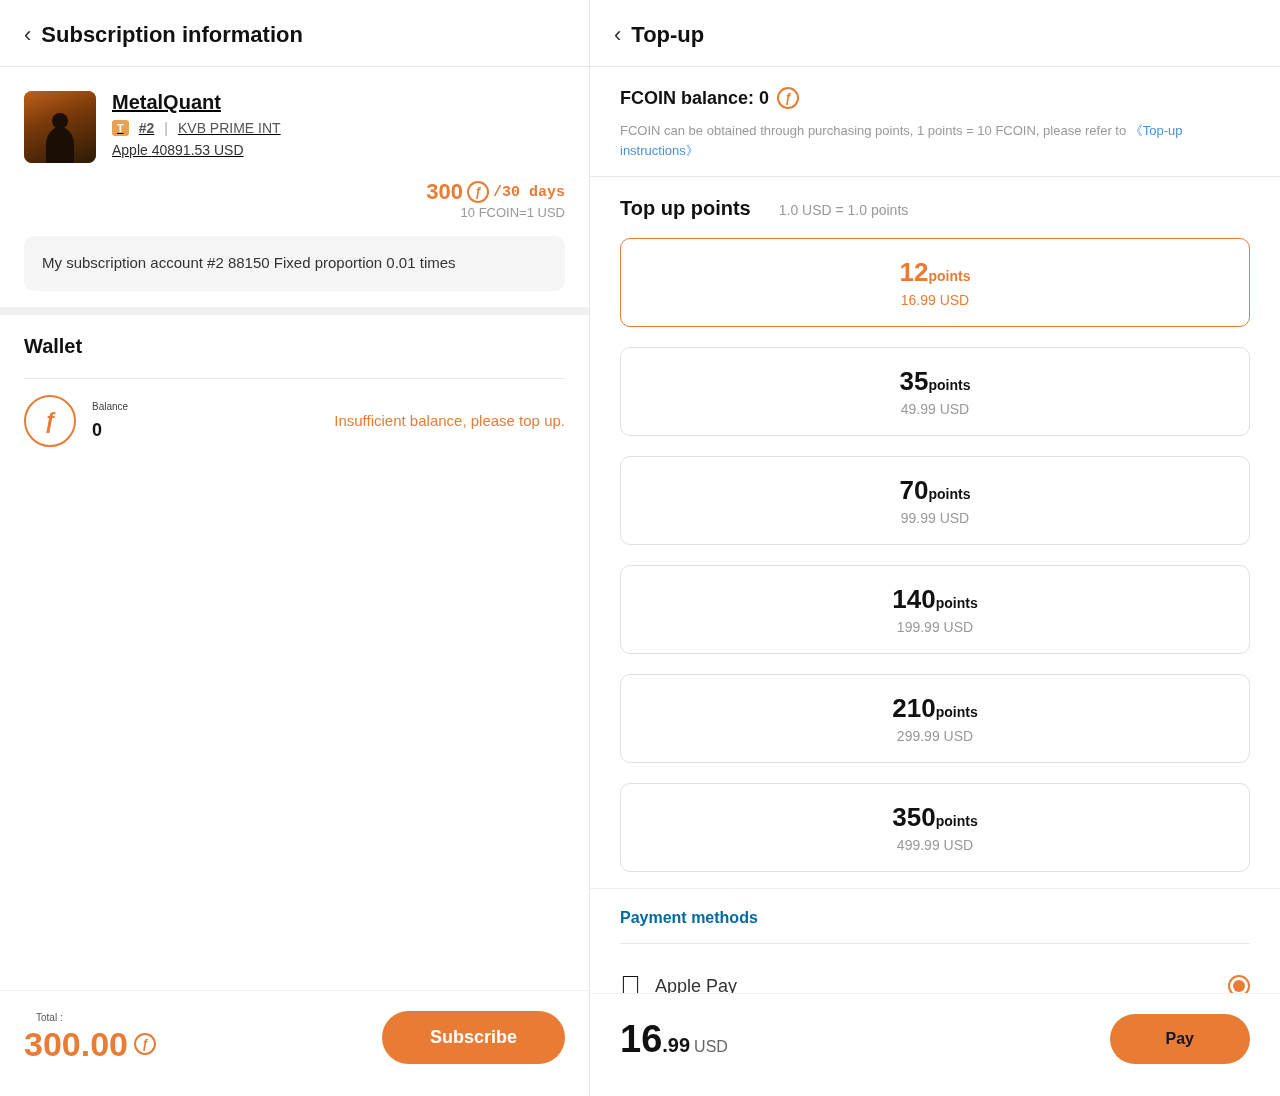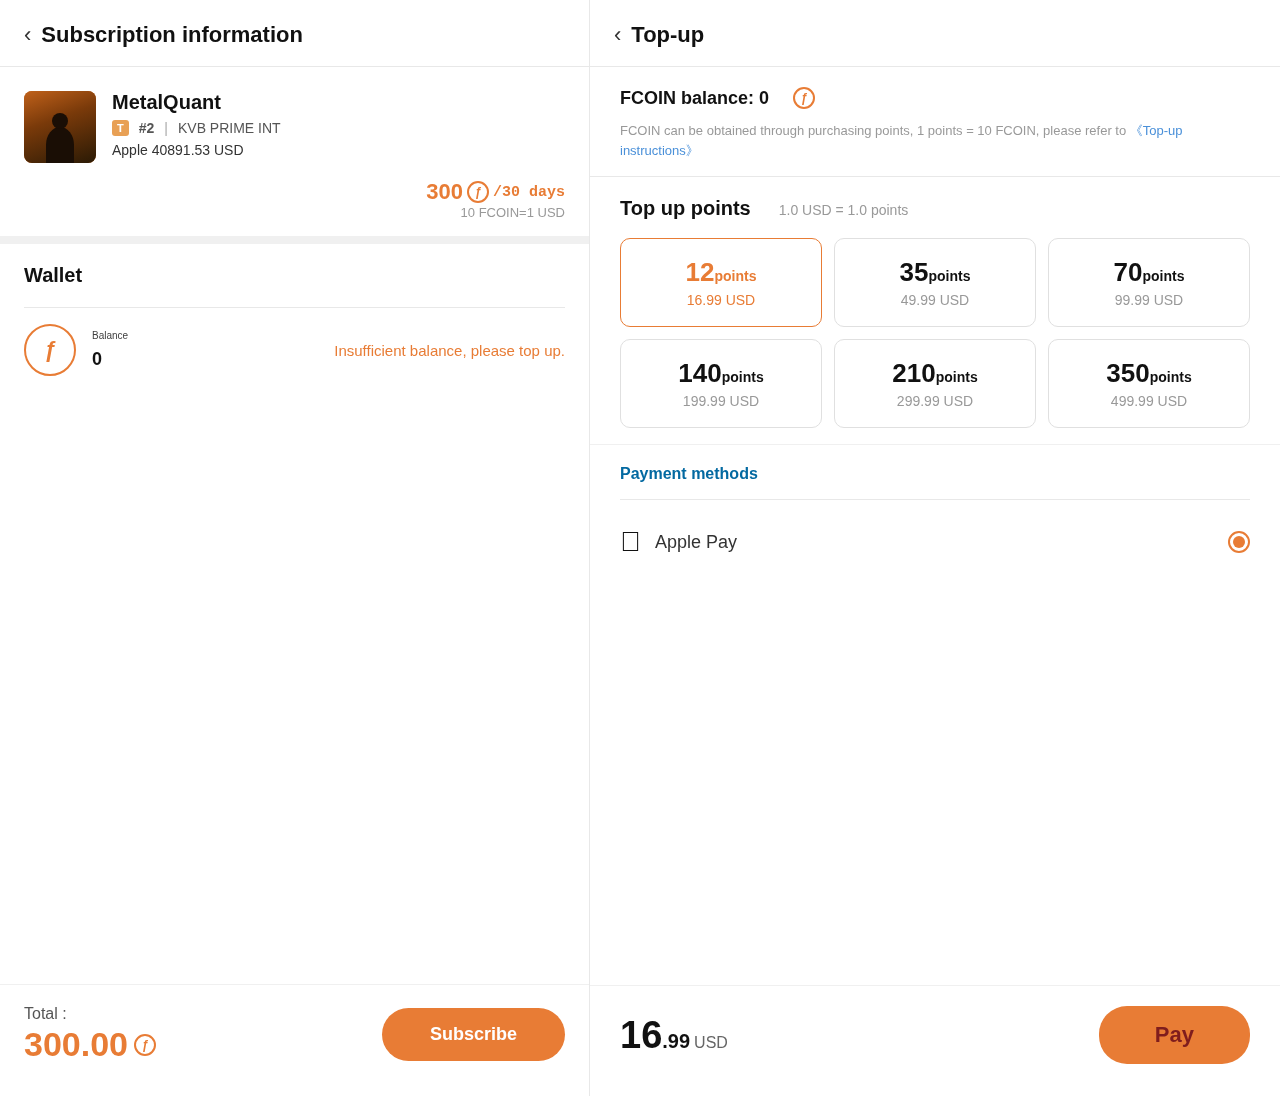--- a/index.html
+++ b/index.html
@@ -87,20 +87,21 @@
       height: 16px;
       background: #1a0e05;
       border-radius: 50%;
       top: -14px;
       left: 50%;
       transform: translateX(-50%);
     }
 
     .profile-info {
       flex: 1;
+      text-decoration: underline;
     }
 
     .profile-name {
       font-size: 20px;
       font-weight: 700;
       color: #111;
       margin-bottom: 6px;
     }
 
     .profile-meta {
@@ -270,23 +271,24 @@
       display: flex;
       align-items: center;
       justify-content: space-between;
       border-top: 1px solid #f0f0f0;
       background: #fff;
     }
 
     .total-section {}
 
     .total-label {
-      font-size: 16px;
+      font-size: 10px;
       color: #555;
       margin-bottom: 2px;
+      margin-left: 12px;
     }
 
     .total-amount {
       font-size: 34px;
       font-weight: 700;
       color: #e87c35;
       display: flex;
       align-items: center;
       gap: 6px;
     }
@@ -316,21 +318,21 @@
 
     
     .fcoin-balance-section {
       padding: 20px 30px 16px;
       border-bottom: 1px solid #e8e8e8;
     }
 
     .fcoin-balance-row {
       display: flex;
       align-items: center;
-      gap: 24px;
+      gap: 8px;
       font-size: 18px;
       font-weight: 600;
       color: #111;
       margin-bottom: 12px;
     }
 
     .fcoin-balance-desc {
       font-size: 13px;
       color: #999;
       line-height: 1.5;
@@ -360,22 +362,22 @@
       color: #111;
     }
 
     .topup-rate {
       font-size: 14px;
       color: #999;
     }
 
     .points-grid {
       display: grid;
-      grid-template-columns: repeat(3, 1fr);
-      gap: 12px;
+      grid-template-columns: repeat(1, 1fr);
+      gap: 20px;
     }
 
     .points-card {
       border: 1.5px solid #e0e0e0;
       border-radius: 10px;
       padding: 18px 16px;
       text-align: center;
       cursor: pointer;
       background: #fff;
     }
@@ -503,25 +505,25 @@
 
     .pay-currency {
       font-size: 16px;
       color: #666;
       font-weight: 500;
       margin-left: 4px;
     }
 
     .pay-btn {
       background: #e87c35;
-      color: #7f1d1d;
+      color: #0f172a;
       border: none;
       border-radius: 28px;
       padding: 16px 56px;
-      font-size: 22px;
+      font-size: 16px;
       font-weight: 600;
       cursor: pointer;
     }
   </style>
 </head>
 <body>
 
 <div class="left-panel">
   <div class="panel-header">
     <span class="back-btn">‹</span>
@@ -551,20 +553,21 @@
 
   <div class="subscription-cost">
     <div class="cost-main">
       <span>300</span>
       <span class="fcoin-icon">ƒ</span>
       <span class="cost-days">/30 days</span>
     </div>
     <div class="cost-rate">10 FCOIN=1 USD</div>
   </div>
 
+  <div class="subscription-desc">My subscription account #2 88150 Fixed proportion 0.01 times</div>
 
   <div class="section-separator"></div>
 
   <div class="wallet-section">
     <div class="wallet-title">Wallet</div>
     <div class="divider-h"></div>
     <div style="height:16px"></div>
     <div class="wallet-balance">
       <div class="wallet-icon">ƒ</div>
       <div class="wallet-info">

